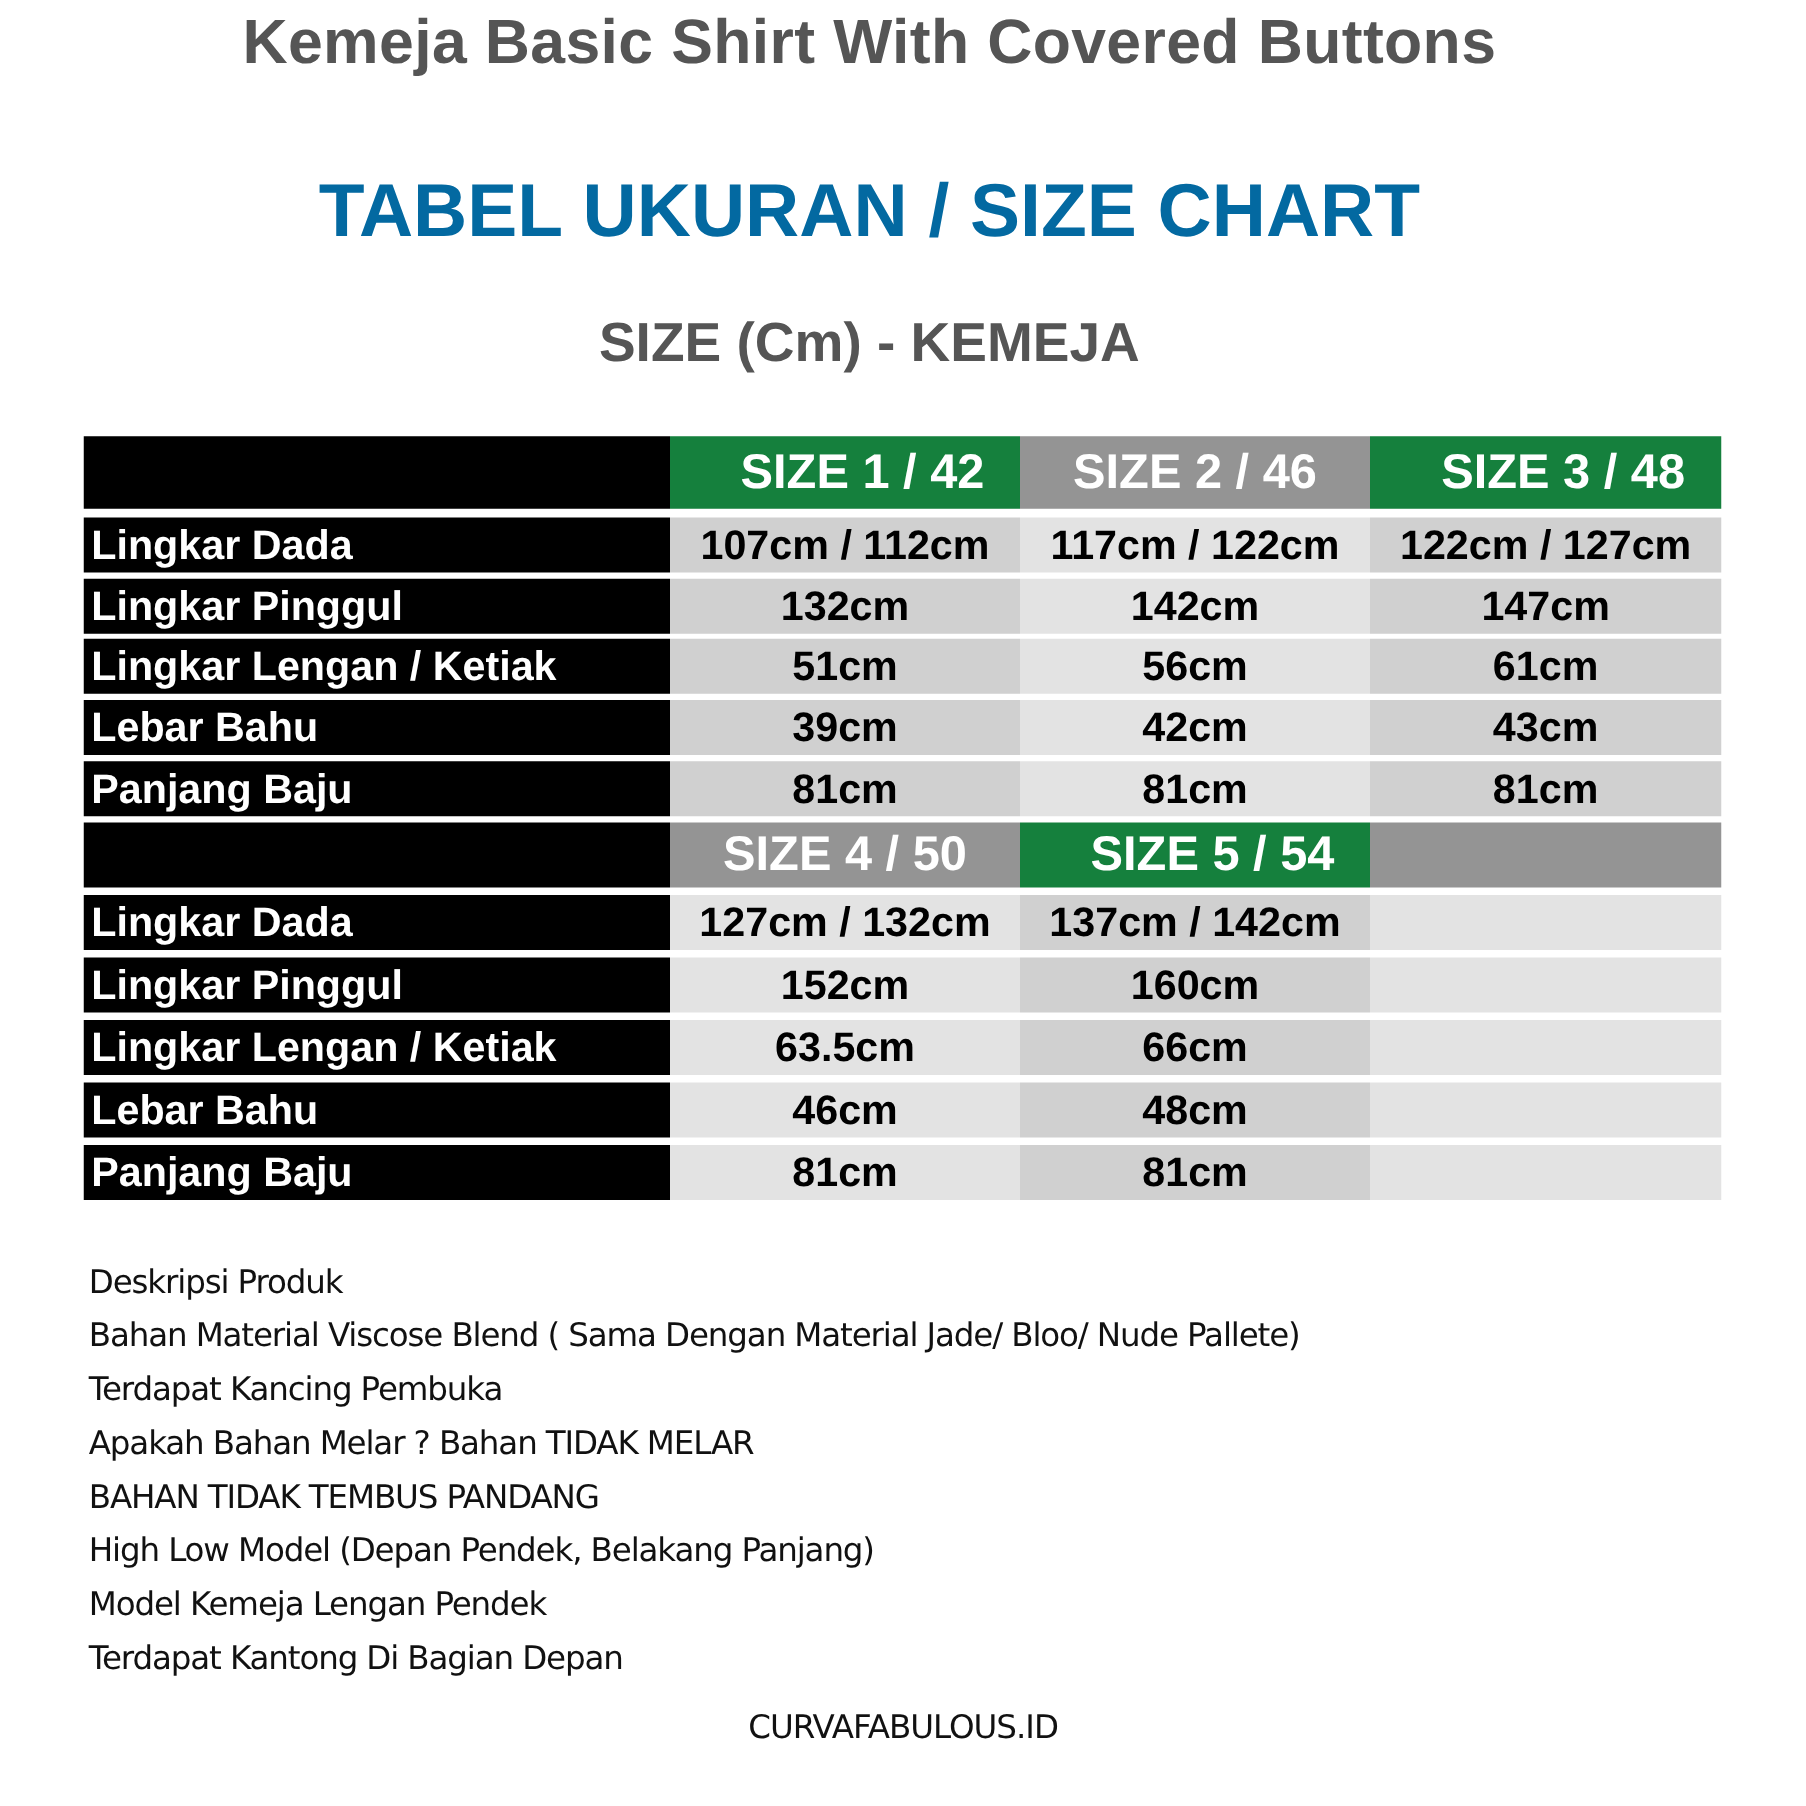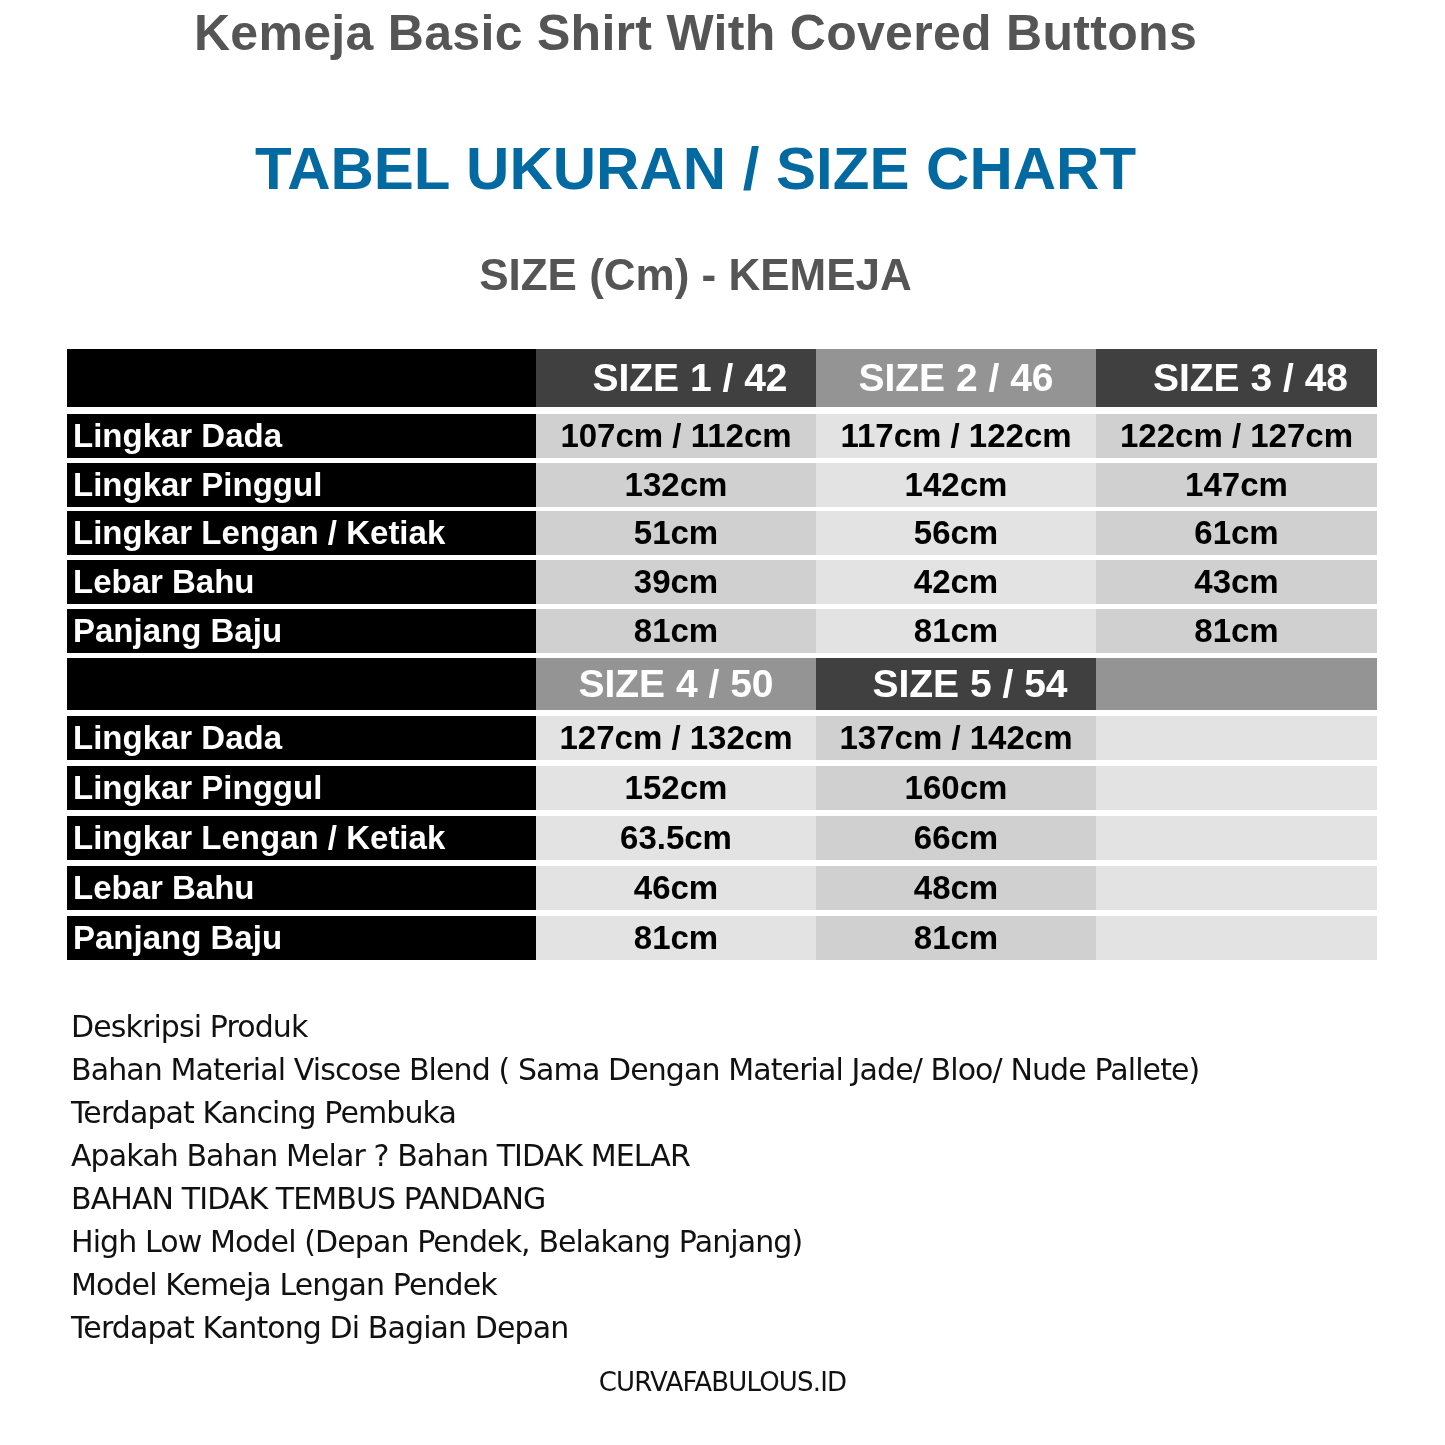--- a/index.html
+++ b/index.html
@@ -10,26 +10,26 @@
   #t3 { top: 250px; font-size: 44px; color: #555555; }
 
   .tbl { position: absolute; left: 67px; width: 1310px; }
   .row { position: absolute; left: 0; width: 1310px; display: flex; }
   .cell { box-sizing: border-box; display: flex; align-items: center; font-weight: bold; overflow: hidden; white-space: nowrap; }
   .lbl { width: 469px; background: #000000; color: #ffffff; font-size: 33px; padding-left: 6px; }
   .hdr-blank { width: 469px; background: #000000; }
   .c { width: 280px; justify-content: center; font-size: 33px; color: #000; }
   .c:last-child { width: 281px; }
   .hc { color: #ffffff; font-size: 39px; justify-content: center; }
-  .dark { background: #404040; padding-left: 28px; }
+  .dark { background: #15803d; padding-left: 28px; }
   .mid { background: #949494; }
   .l1 { background: #d0d0d0; }
   .l2 { background: #e3e3e3; }
 
-  .desc { position: absolute; left: 71px; top: 1005px; font-family: "DejaVu Sans", sans-serif; font-size: 30px; color: #111; line-height: 43px; letter-spacing: -0.9px; }
+  .desc { position: absolute; left: 71px; top: 1005px; font-family: "DejaVu Sans", sans-serif; font-size: 26px; color: #111; line-height: 43px; letter-spacing: -0.9px; }
   .desc div { height: 43px; white-space: nowrap; }
   .footer { position: absolute; top: 1367px; left: 0; width: 1445px; text-align: center; font-family: "DejaVu Sans", sans-serif; font-size: 26px; color: #111; letter-spacing: -0.8px; }
 </style>
 </head>
 <body>
 
 <div class="title" id="t1">Kemeja Basic Shirt With Covered Buttons</div>
 <div class="title" id="t2">TABEL UKURAN / SIZE CHART</div>
 <div class="title" id="t3">SIZE (Cm) - KEMEJA</div>
 

